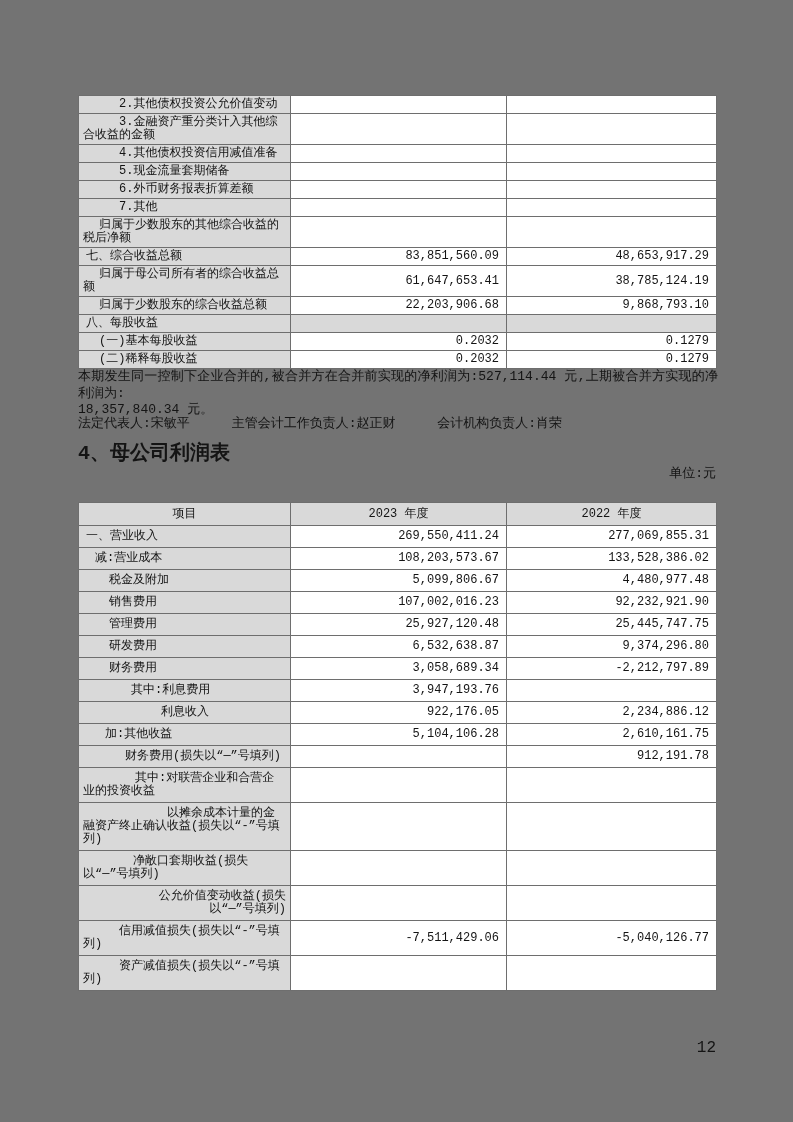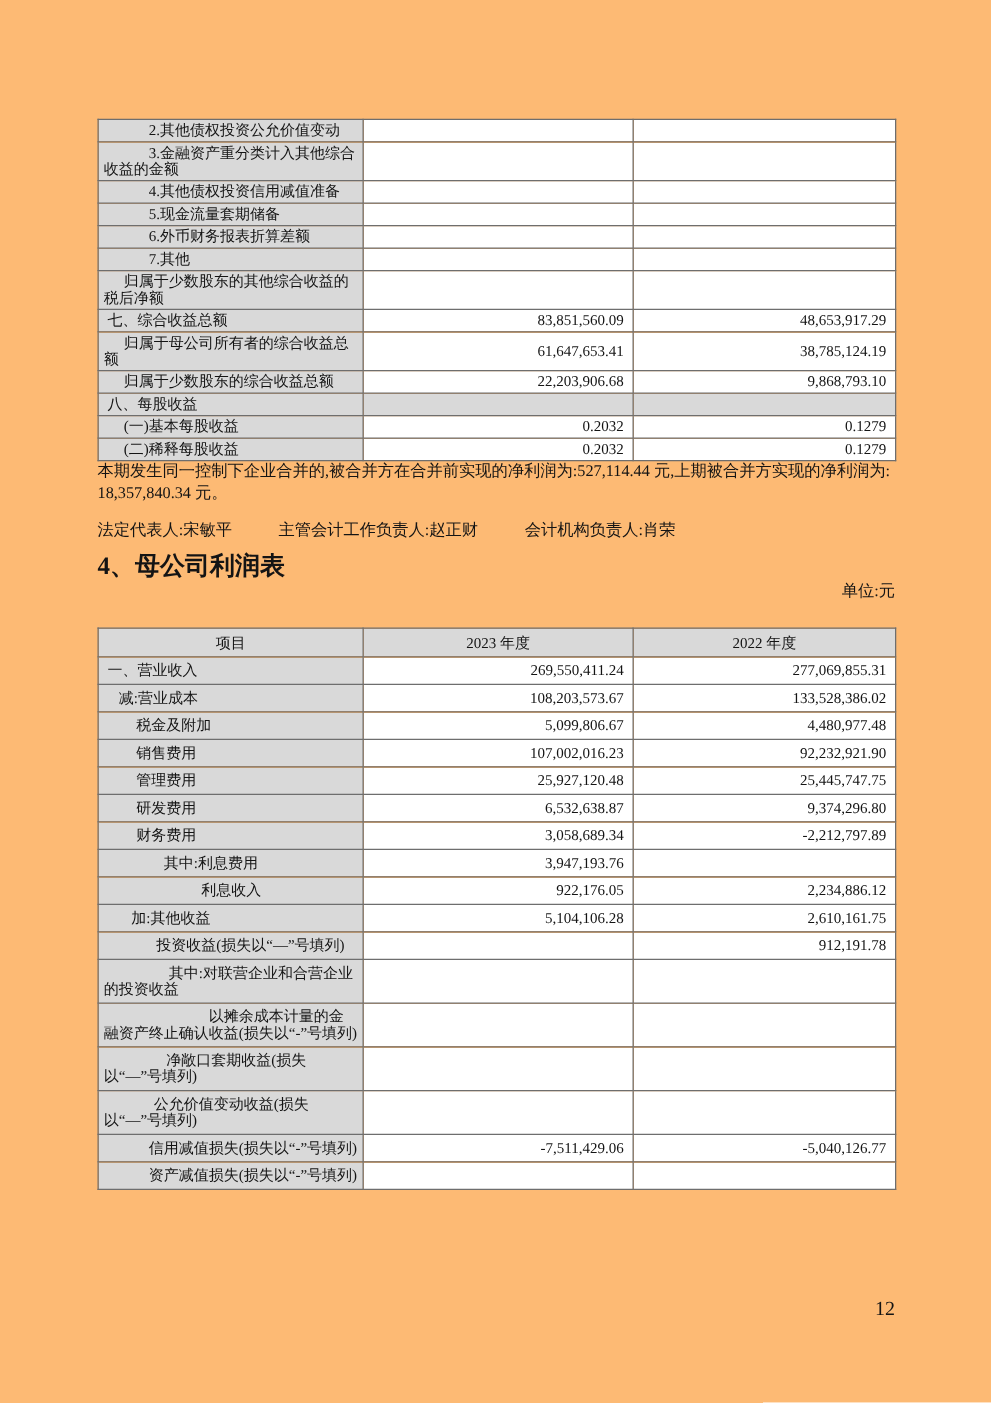--- a/index.html
+++ b/index.html
@@ -1,18 +1,18 @@
 <!DOCTYPE html>
 <html><head>
 <meta charset="utf-8">
 <style>
   html,body { margin:0; padding:0; background:#ffffff; }
   .page {
-    position:relative; width:793px; height:1122px; background:#fdba74;
-    font-family:Liberation Serif, serif; color:#141414;
+    position:relative; width:793px; height:1122px; background:#737373;
+    font-family:Liberation Mono, monospace; color:#141414;
     overflow:hidden;
   }
   .fin-table {
     position:absolute; left:78px; width:638px;
     border-collapse:collapse; table-layout:fixed;
   }
   .t1 { top:95px; }
   .t2 { top:486px;margin-top:16px; }
   .fin-table td, .fin-table th {
     border:1px solid #6e6e6e;
@@ -225,21 +225,21 @@
     <td class="num">2,234,886.12</td>
   </tr>
 
   <tr>
     <td class="lbl" style="text-indent: 12px; padding-left: 14px;">加:其他收益</td>
     <td class="num">5,104,106.28</td>
     <td class="num">2,610,161.75</td>
   </tr>
 
   <tr>
-    <td class="lbl" style="text-indent: 42px;">投资收益(损失以“—”号填列)</td>
+    <td class="lbl" style="text-indent: 42px;">财务费用(损失以“—”号填列)</td>
     <td class="num"></td>
     <td class="num">912,191.78</td>
   </tr>
 
   <tr>
     <td class="lbl" style="text-indent: 52px;">其中:对联营企业和合营企业的投资收益</td>
     <td class="num"></td>
     <td class="num"></td>
   </tr>
 
@@ -249,21 +249,21 @@
     <td class="num"></td>
   </tr>
 
   <tr>
     <td class="lbl" style="text-indent: 50px;">净敞口套期收益(损失以“—”号填列)</td>
     <td class="num"></td>
     <td class="num"></td>
   </tr>
 
   <tr>
-    <td class="lbl" style="text-indent: 40px;">公允价值变动收益(损失以“—”号填列)</td>
+    <td class="lbl" style="text-indent: 40px; text-align: right;">公允价值变动收益(损失以“—”号填列)</td>
     <td class="num"></td>
     <td class="num"></td>
   </tr>
 
   <tr>
     <td class="lbl" style="text-indent: 36px;">信用减值损失(损失以“-”号填列)</td>
     <td class="num">-7,511,429.06</td>
     <td class="num">-5,040,126.77</td>
   </tr>
 

